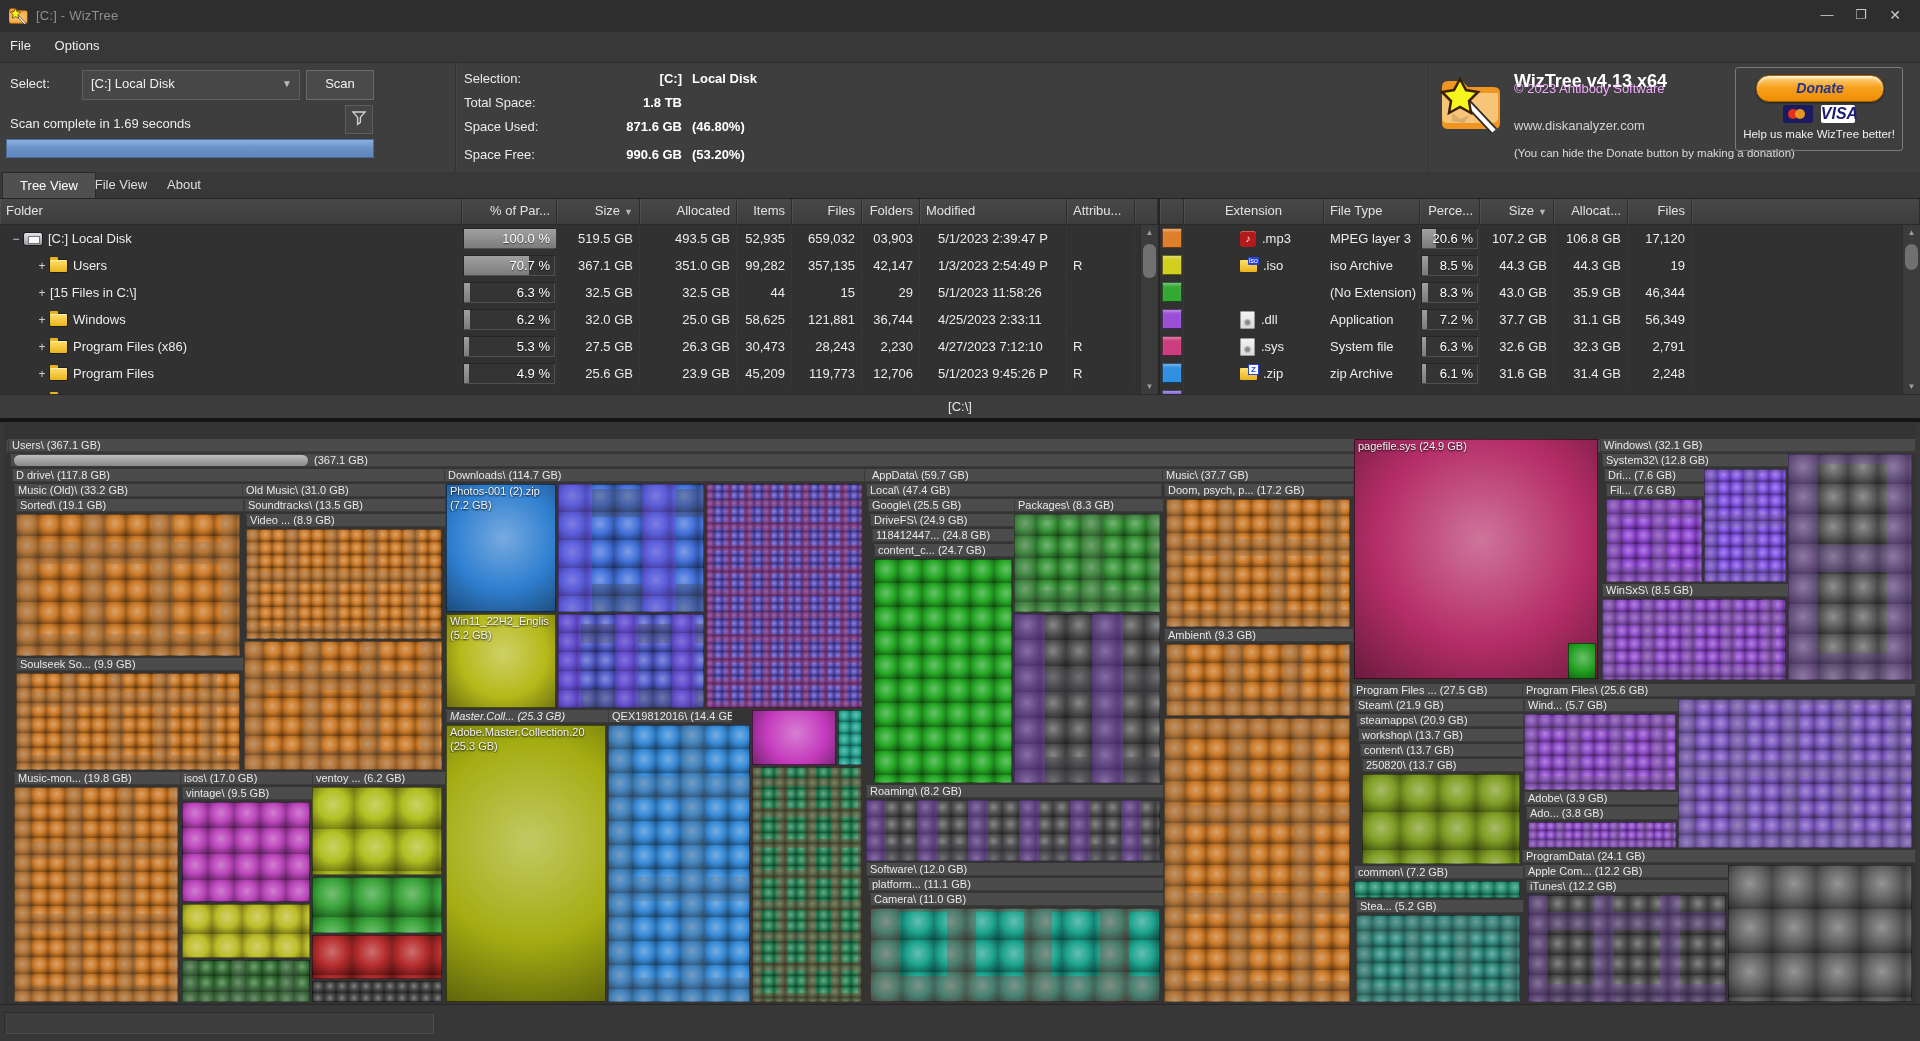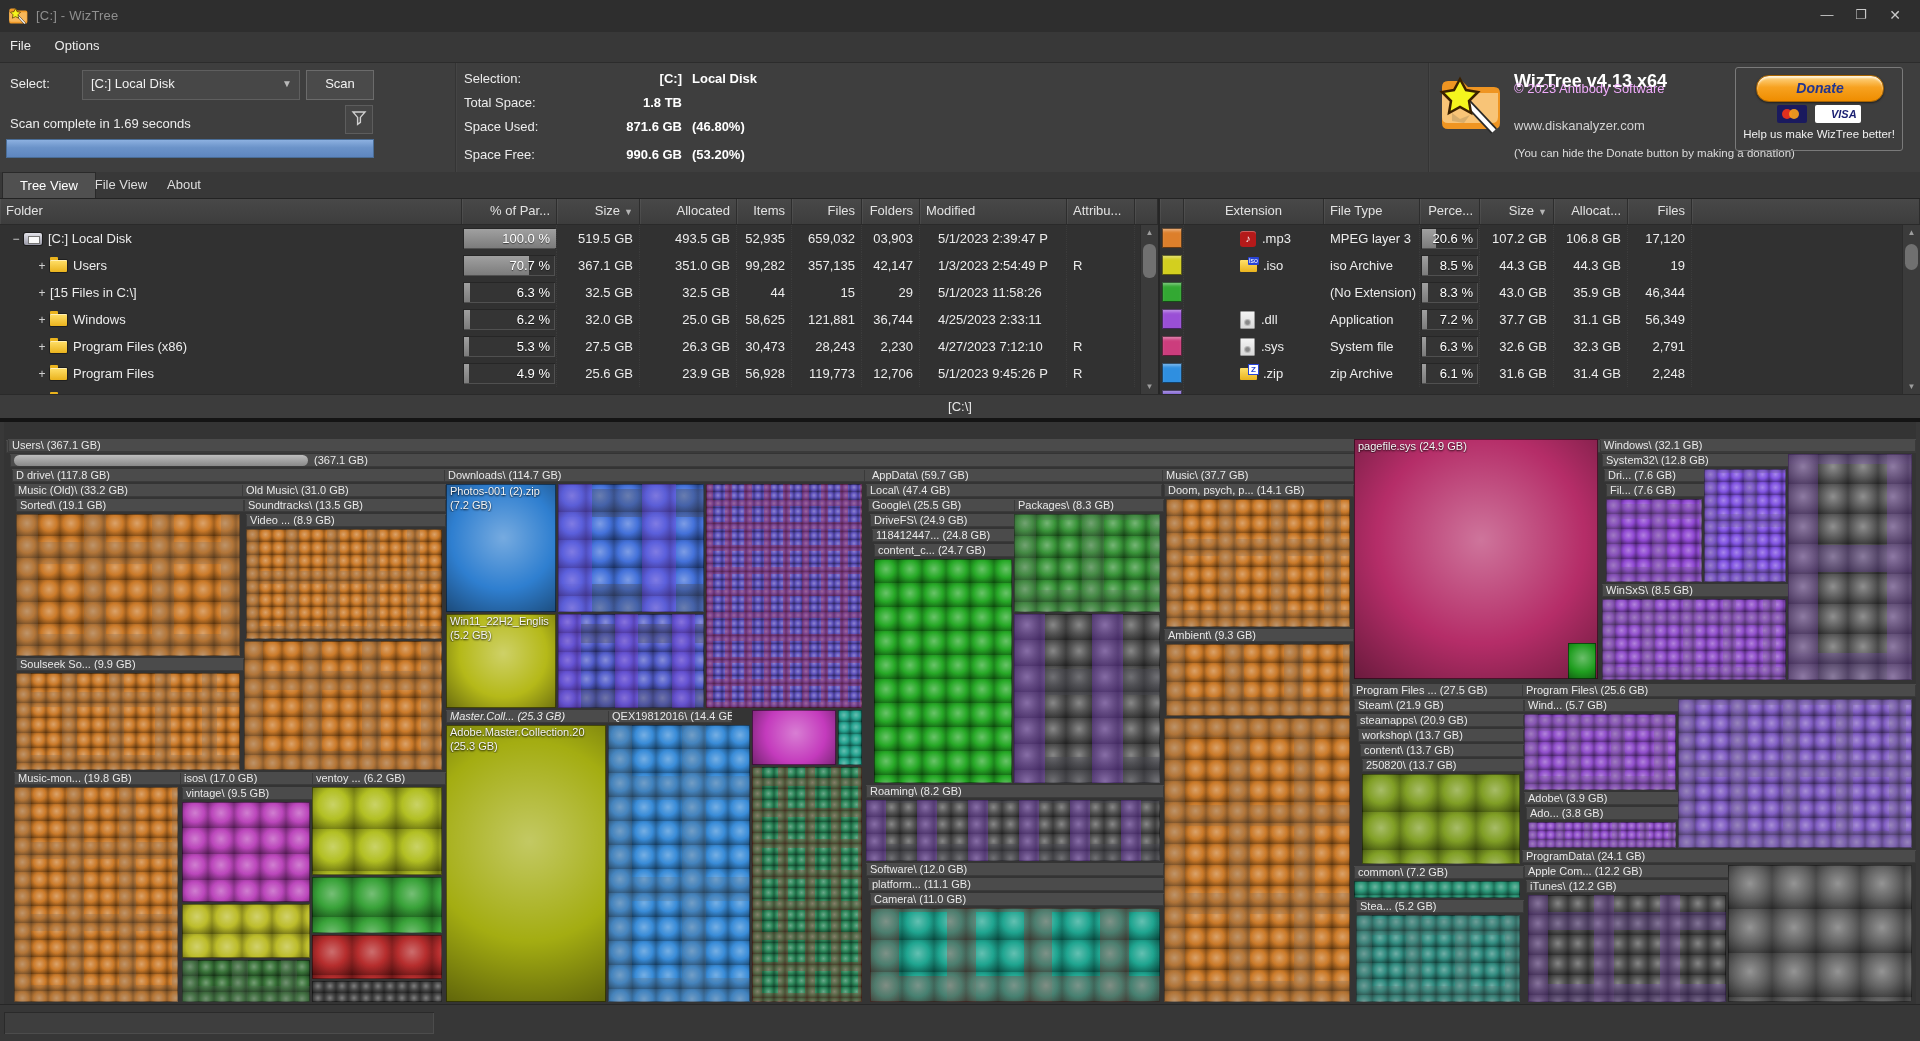--- a/index.html
+++ b/index.html
@@ -45,21 +45,21 @@
   .donate-btn{position:absolute;left:20px;top:7px;width:126px;height:25px;border-radius:13px;
       background:linear-gradient(#ffd98c,#f7a220 45%,#ef8d00);border:1px solid #a96400;
       color:#23368f;font-weight:bold;font-style:italic;text-align:center;line-height:24px;font-size:14px;
       box-shadow:inset 0 2px 2px rgba(255,255,255,.7),0 1px 2px rgba(0,0,0,.5);}
   .cards{position:absolute;left:0;top:37px;width:100%;text-align:center;}
   .card{display:inline-block;height:18px;vertical-align:middle;margin:0 2px;border-radius:2px;position:relative;}
   .card.mc{width:30px;background:#1a1a5e;}
   .card.mc i{position:absolute;top:4px;width:10px;height:10px;border-radius:50%;}
   .card.mc i.r{left:5px;background:#e0301e;}
   .card.mc i.o{left:12px;background:#f79e1b;opacity:.92}
-  .card.visa{width:34px;background:#fff;color:#1a1f71;font-weight:bold;font-style:italic;font-size:11px;text-align:center;line-height:18px;padding-left:12px;}
+  .card.visa{width:34px;background:#fff;color:#1a1f71;font-weight:bold;font-style:italic;font-size:16px;text-align:center;line-height:18px;}
   .donate-help{position:absolute;left:0;top:60px;width:100%;text-align:center;font-size:11.5px;color:#f0f0f0;}
   
   .tabbar{position:absolute;left:0;top:172px;width:100%;height:26px;background:#383838;}
   .tab{position:absolute;top:0;height:25px;line-height:25px;text-align:center;color:#dedede;padding:0 10px;}
   .tab.active{background:#505050;color:#fff;border:1px solid #2a2a2a;border-bottom:none;}
   
   .tbl{position:absolute;top:198px;height:196px;background:#313131;overflow:hidden;border-top:1px solid #232323;}
   .tbl-left{left:0;width:1158px;border-right:2px solid #262626;}
   .tbl-right{left:1160px;width:760px;}
   .thead{display:grid;height:25px;background:linear-gradient(#484848,#3d3d3d);border-bottom:1px solid #2a2a2a;}
@@ -351,21 +351,21 @@
             <span>Program Files</span>
           </div>
           <div class="cell" style="padding: 0px;">
             <div class="pcell">
               <div class="pfill" style="width: 4.9%;"></div>
               <div class="ptext">4.9 %</div>
             </div>
           </div>
           <div class="cell r">25.6 GB</div>
           <div class="cell r">23.9 GB</div>
-          <div class="cell r">56,928</div>
+          <div class="cell r">45,209</div>
           <div class="cell r">119,773</div>
           <div class="cell r">12,706</div>
           <div class="cell modif">5/1/2023 9:45:26 P</div>
           <div class="cell l">R</div>
         </div>
         <div class="trow gl">
           <div class="namecell child">
             <span class="expander">+</span>
             <span class="fic ic-folder"></span>
           </div>
@@ -578,21 +578,21 @@
       <div class="tlab" style="left: 1010px; top: 77px; width: 146px; height: 13px;">Packages\ (8.3 GB)</div>
       <div class="mz fx-gray" style="--c: #2f8f2f; --s: 22px; left: 1010px; top: 92px; width: 146px; height: 98px;"></div>
       <div class="mz fx-bp" style="--c: #4a4a4a; --s: 26px; left: 1010px; top: 192px; width: 146px; height: 169px;"></div>
       <div class="tlab" style="left: 862px; top: 363px; width: 294px; height: 13px;">Roaming\ (8.2 GB)</div>
       <div class="mz fx-bp" style="--c: #4a4a4a; --s: 17px; left: 862px; top: 378px; width: 294px; height: 61px;"></div>
       <div class="tlab" style="left: 862px; top: 441px; width: 294px; height: 13px;">Software\ (12.0 GB)</div>
       <div class="tlab" style="left: 864px; top: 456px; width: 292px; height: 13px;">platform... (11.1 GB)</div>
       <div class="tlab" style="left: 866px; top: 471px; width: 290px; height: 13px;">Camera\ (11.0 GB)</div>
       <div class="mz fx-red" style="--c: #13a08a; --s: 32px; left: 866px; top: 486px; width: 290px; height: 94px;"></div>
       <div class="tlab" style="left: 1158px; top: 47px; width: 188px; height: 13px;">Music\ (37.7 GB)</div>
-      <div class="tlab" style="left: 1160px; top: 62px; width: 186px; height: 13px;">Doom, psych, p... (14.1 GB)</div>
+      <div class="tlab" style="left: 1160px; top: 62px; width: 186px; height: 13px;">Doom, psych, p... (17.2 GB)</div>
       <div class="mz fx-gray" style="--c: #c8731e; --s: 17px; left: 1162px; top: 77px; width: 184px; height: 128px;"></div>
       <div class="tlab" style="left: 1160px; top: 207px; width: 186px; height: 13px;">Ambient\ (9.3 GB)</div>
       <div class="mz fx-gray" style="--c: #c8731e; --s: 19px; left: 1162px; top: 222px; width: 184px; height: 72px;"></div>
       <div class="mz fx-gray" style="--c: #c8731e; --s: 21px; left: 1160px; top: 296px; width: 186px; height: 284px;"></div>
       <div class="cz" style="--c: #b52d68; left: 1350px; top: 17px; width: 244px; height: 240px;">
         <span class="ln">pagefile.sys (24.9 GB)</span>
       </div>
       <div class="cz" style="--c: #1f9e1f; left: 1564px; top: 221px; width: 28px; height: 36px;"></div>
       <div class="tlab" style="left: 1596px; top: 17px; width: 312px; height: 13px;">Windows\ (32.1 GB)</div>
       <div class="tlab" style="left: 1598px; top: 32px; width: 184px; height: 13px;">System32\ (12.8 GB)</div>

